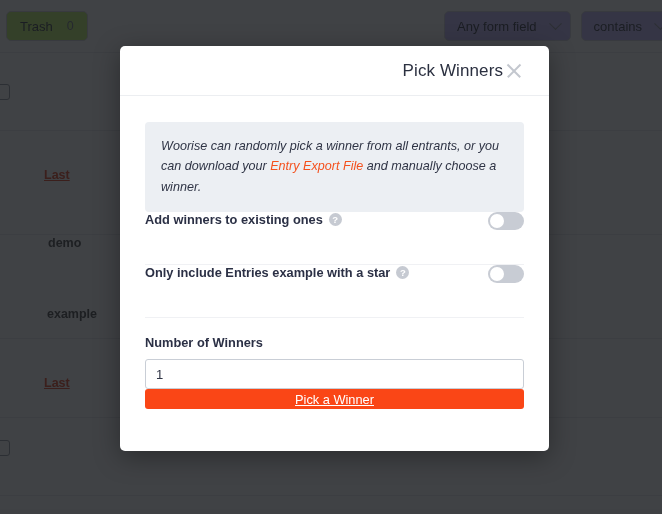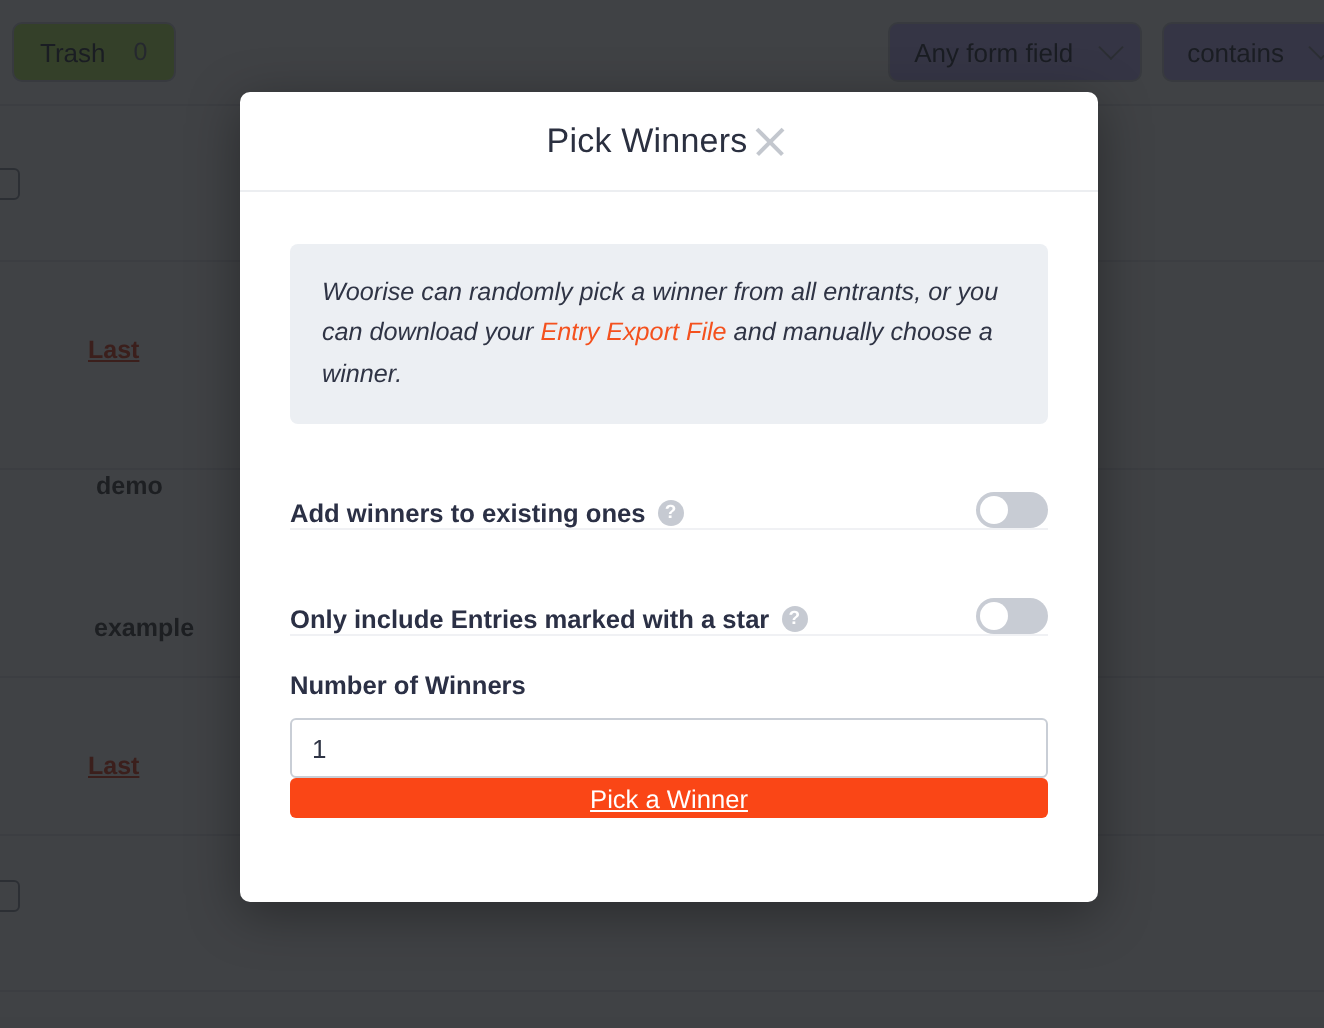--- a/index.html
+++ b/index.html
@@ -77,21 +77,21 @@
     position: absolute;
     left: 120px; top: 46px;
     width: 429px; height: 405px;
     background: #ffffff;
     border-radius: 5px;
     box-shadow: 0 6px 26px rgba(0,0,0,0.35);
     overflow: hidden;
   }
   .modal-header {
     height: 50px;
-    display: flex; align-items: center; justify-content: center;
+    display: flex; align-items: center; justify-content: flex-end;
     padding: 0 24px 0 24px;
     border-bottom: 1px solid #eceef1;
   }
   .modal-title {
     font-size: 17px; color: #2b3040; letter-spacing: .1px;
   }
   .close-btn {
     width: 22px; height: 22px; position: relative;
     cursor: pointer;
   }
@@ -110,21 +110,21 @@
     padding: 14px 16px 15px 16px;
     font-size: 12.6px;
     line-height: 1.62;
     color: #2f3445;
     font-style: italic;
   }
   .info-link { color: #f4511e; text-decoration: none; cursor: pointer; }
 
   .toggle-row {
     height: 53px;
-    display: flex; align-items: flex-end; justify-content: space-between;
+    display: flex; align-items: flex-start; justify-content: space-between;
     border-bottom: 1px solid #f0f1f4;
   }
   .toggle-row:first-of-type { margin-top: 5px; }
   .toggle-label {
     display: flex; align-items: center; gap: 6px;
     font-size: 12.8px; font-weight: bold; color: #2b3045;
   }
   .help-icon {
     width: 13px; height: 13px; border-radius: 50%;
     background: #c6cad2; color: #ffffff;
@@ -221,21 +221,21 @@
         <span>Add winners to existing ones</span>
         <span class="help-icon">?</span>
       </div>
       <div class="switch">
         <span class="knob"></span>
       </div>
     </div>
 
     <div class="toggle-row">
       <div class="toggle-label">
-        <span>Only include Entries marked with a star</span>
+        <span>Only include Entries example with a star</span>
         <span class="help-icon">?</span>
       </div>
       <div class="switch">
         <span class="knob"></span>
       </div>
     </div>
 
     <div class="field-label">Number of Winners</div>
     <input class="number-input" type="text" value="1" style="">
 

